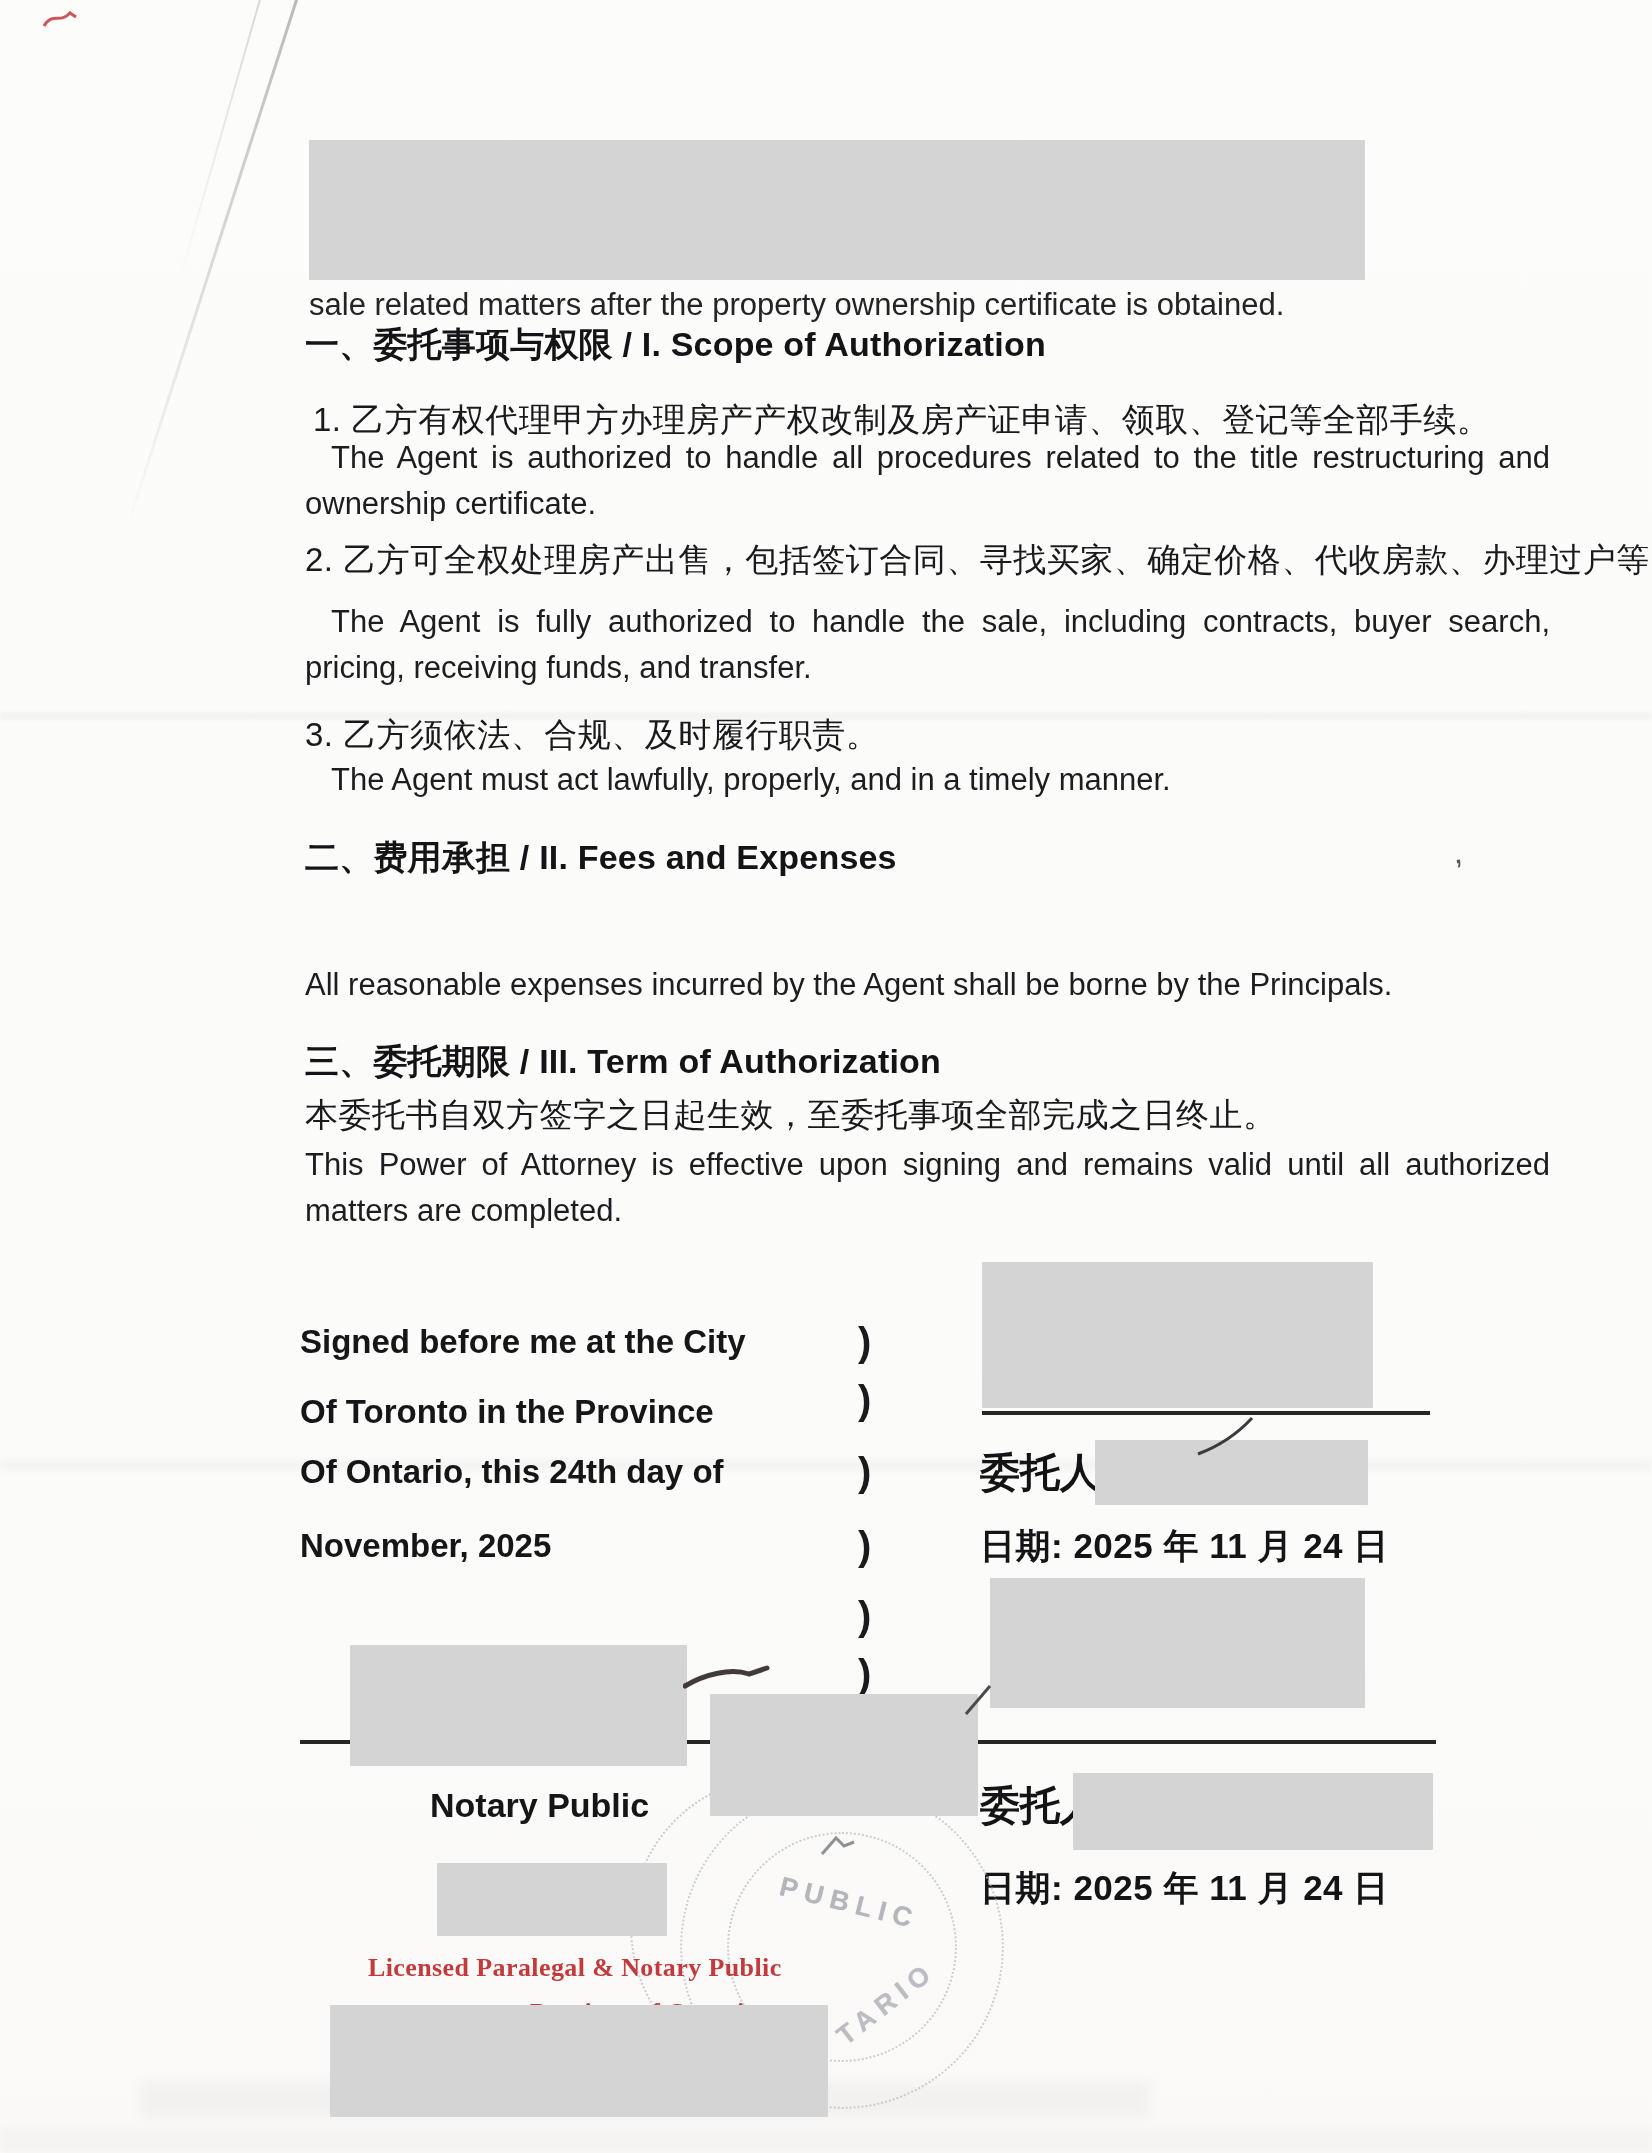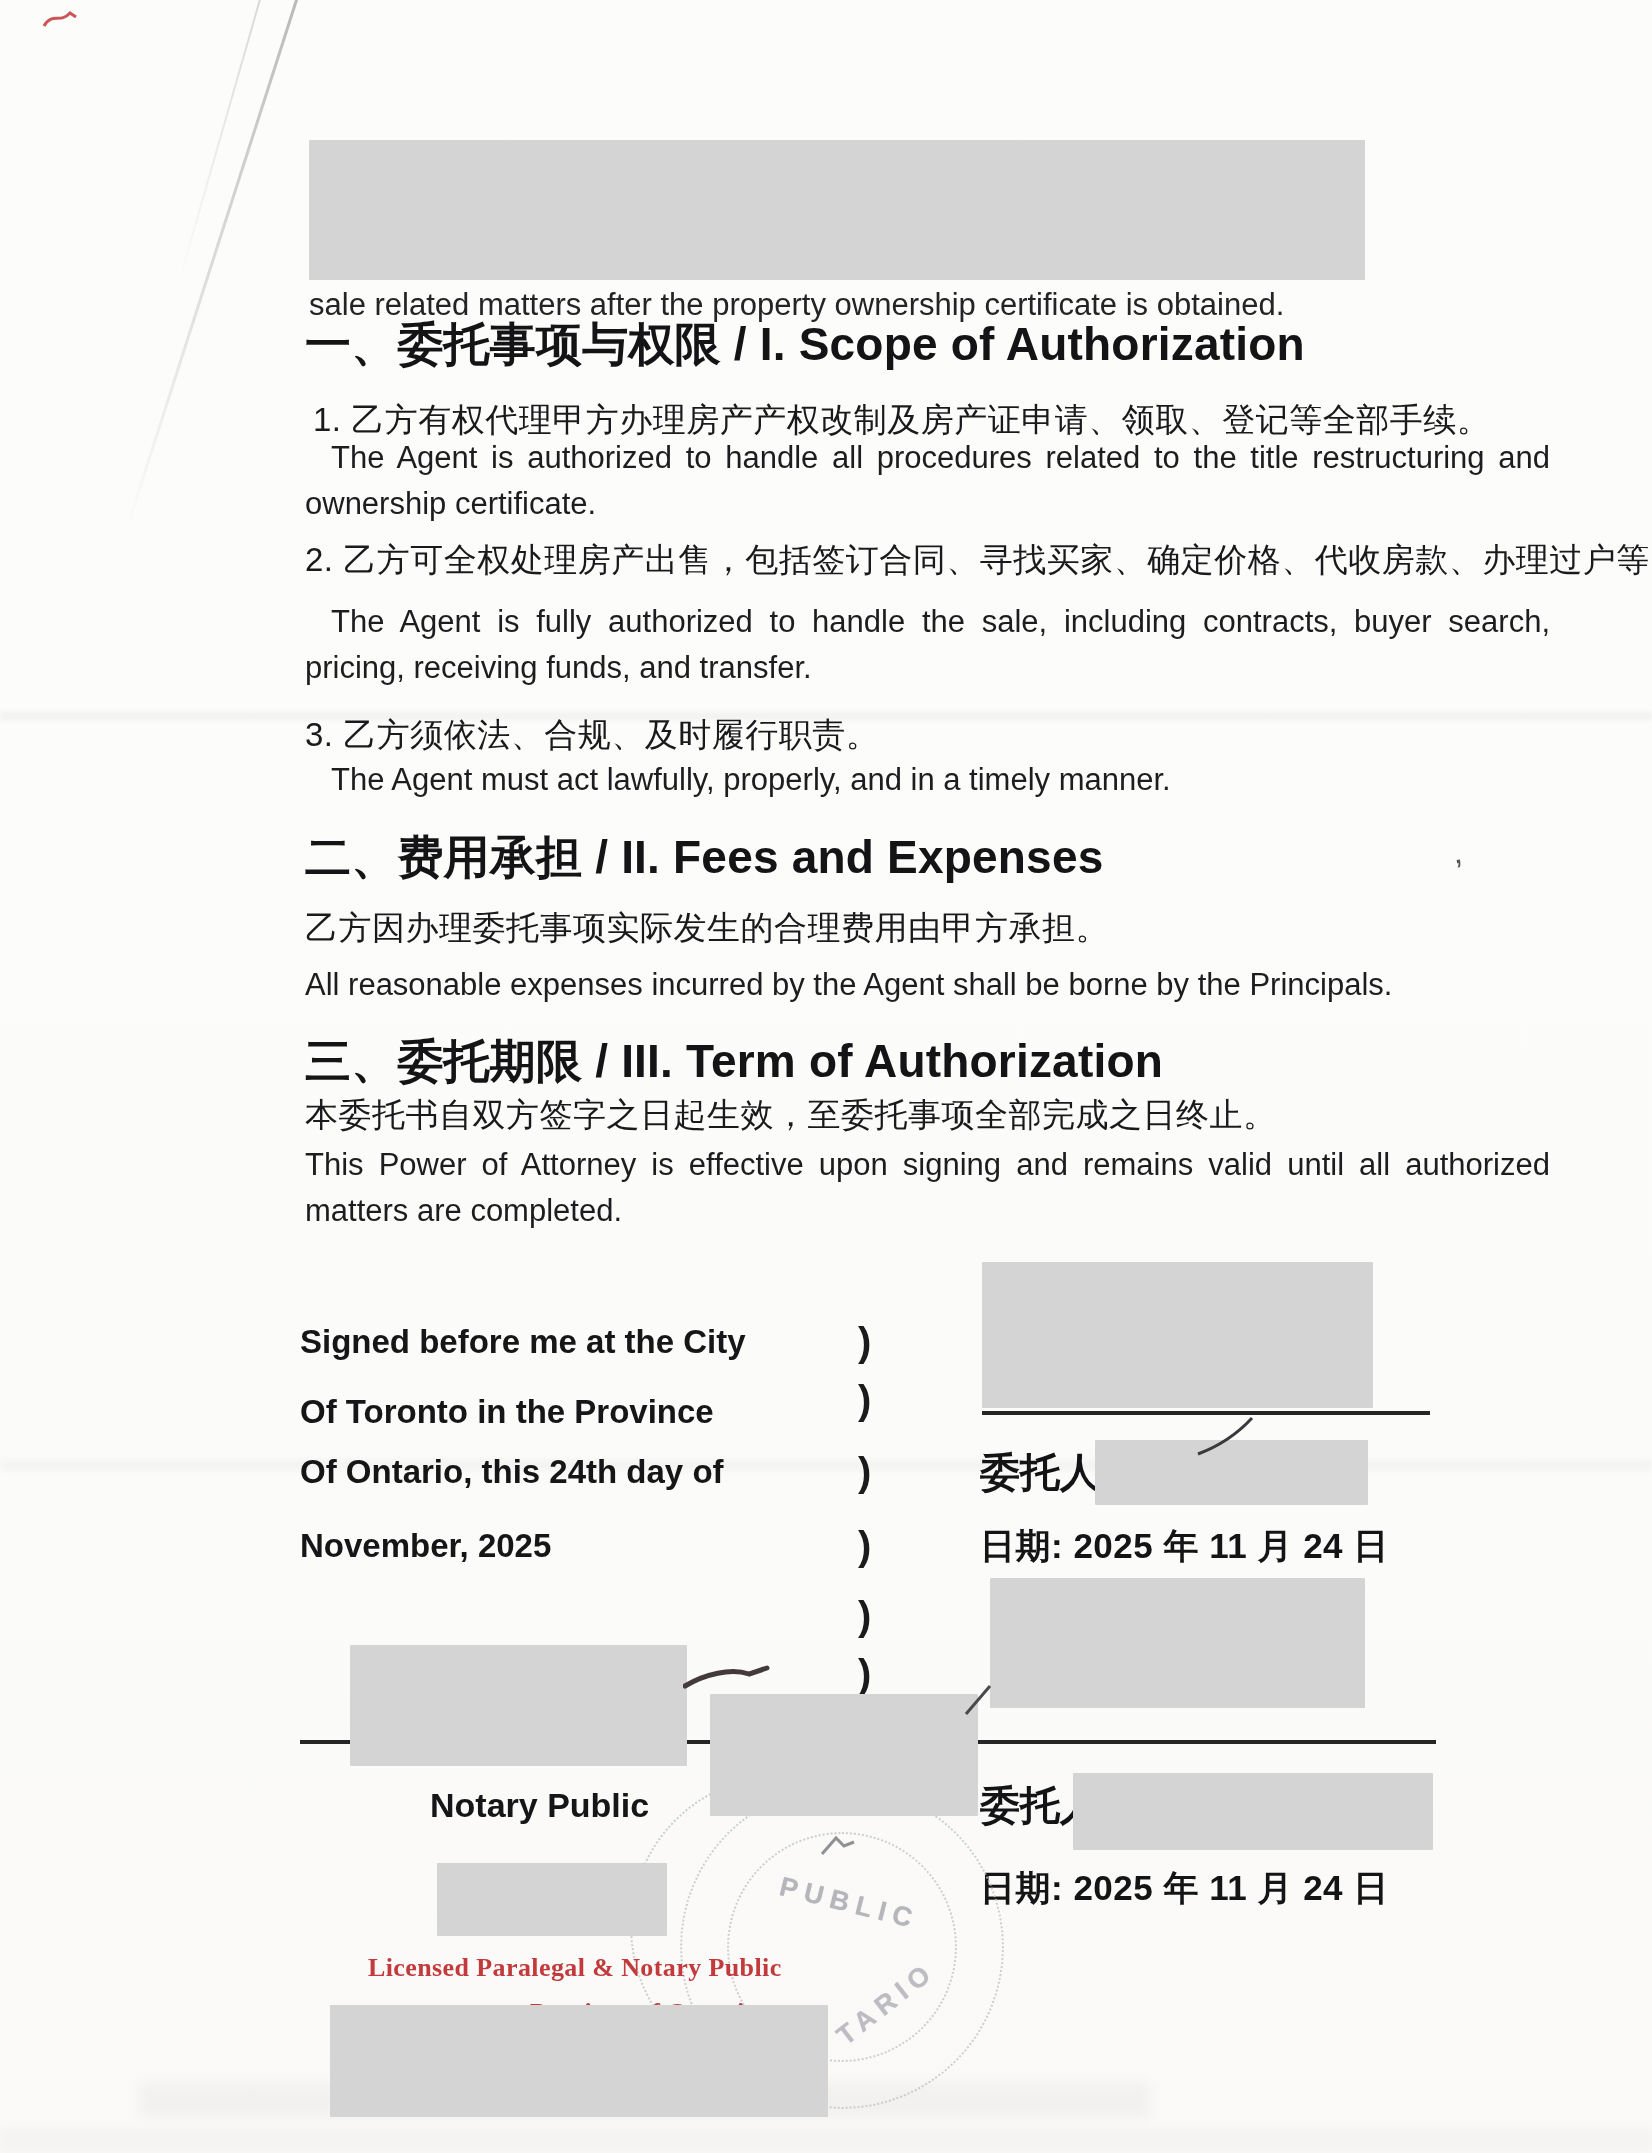--- a/index.html
+++ b/index.html
@@ -5,21 +5,21 @@
   html,body{margin:0;padding:0;background:#e9e9e7;}
   .page{
     position:relative; width:1652px; height:2153px; margin:0 auto;
     background:linear-gradient(180deg,#fcfcfb 0%,#fbfbf9 70%,#faf9f7 100%);
     overflow:hidden;
     font-family:"Liberation Sans", sans-serif;
     color:#1d1d1f;
   }
   .line{position:absolute; white-space:nowrap; transform:translateY(-50%);}
   .cn-body{font-size:33px; font-weight:500; letter-spacing:0.5px; color:#1a1a1c;}
-  .heading{font-size:46px; font-weight:700; color:#141416; letter-spacing:0.2px;}
+  .heading{font-size:34px; font-weight:700; color:#141416; letter-spacing:0.2px;}
   .en-par{
     position:absolute; width:1245px; font-size:31px; line-height:46px;
     text-align:justify; color:#1d1d1f; text-indent:26px;
   }
   .en-line{font-size:31px; color:#1d1d1f;}
   .sig-bold{font-size:33px; font-weight:700; color:#161618;}
   .paren{font-size:40px; font-weight:600; color:#1b1b1d;}
   .cjk-bold{font-size:40px; font-weight:700; color:#141416;}
   .date-line{font-size:35px; font-weight:700; color:#141416; letter-spacing:0.5px;}
   .redact{position:absolute; background:#d4d4d4; z-index:30; border-radius:1px;}
@@ -73,21 +73,20 @@
   <div class="line cn-body" style="left:313px; top:420px;">1. 乙方有权代理甲方办理房产产权改制及房产证申请、领取、登记等全部手续。</div>
   <div class="en-par" style="left:305px; top:435px;">The Agent is authorized to handle all procedures related to the title restructuring and ownership certificate.</div>
 
   <div class="line cn-body" style="left:305px; top:560px;">2. 乙方可全权处理房产出售，包括签订合同、寻找买家、确定价格、代收房款、办理过户等。</div>
   <div class="en-par" style="left:305px; top:599px;">The Agent is fully authorized to handle the sale, including contracts, buyer search, pricing, receiving funds, and transfer.</div>
 
   <div class="line cn-body" style="left:305px; top:735px;">3. 乙方须依法、合规、及时履行职责。</div>
   <div class="line en-line" style="left:331px; top:780px;">The Agent must act lawfully, properly, and in a timely manner.</div>
 
   <div class="line heading" style="left:305px; top:858px;">二、费用承担 / II. Fees and Expenses</div>
-  <div class="line cn-body" style="left:305px; top:928px;">乙方因办理委托事项实际发生的合理费用由甲方承担。</div>
   <div class="line en-line" style="left:305px; top:985px;">All reasonable expenses incurred by the Agent shall be borne by the Principals.</div>
 
   <div class="line heading" style="left:305px; top:1062px;">三、委托期限 / III. Term of Authorization</div>
   <div class="line cn-body" style="left:305px; top:1115px;">本委托书自双方签字之日起生效，至委托事项全部完成之日终止。</div>
   <div class="en-par" style="left:305px; top:1142px; text-indent:0;">This Power of Attorney is effective upon signing and remains valid until all authorized matters are completed.</div>
 
   <div class="line sig-bold" style="left:300px; top:1342px;">Signed before me at the City</div>
   <div class="line sig-bold" style="left:300px; top:1400px;margin-top:12px;">Of Toronto in the Province</div>
   <div class="line sig-bold" style="left:300px; top:1472px;">Of Ontario, this 24th day of</div>
   <div class="line sig-bold" style="left:300px; top:1546px;">November, 2025</div>

